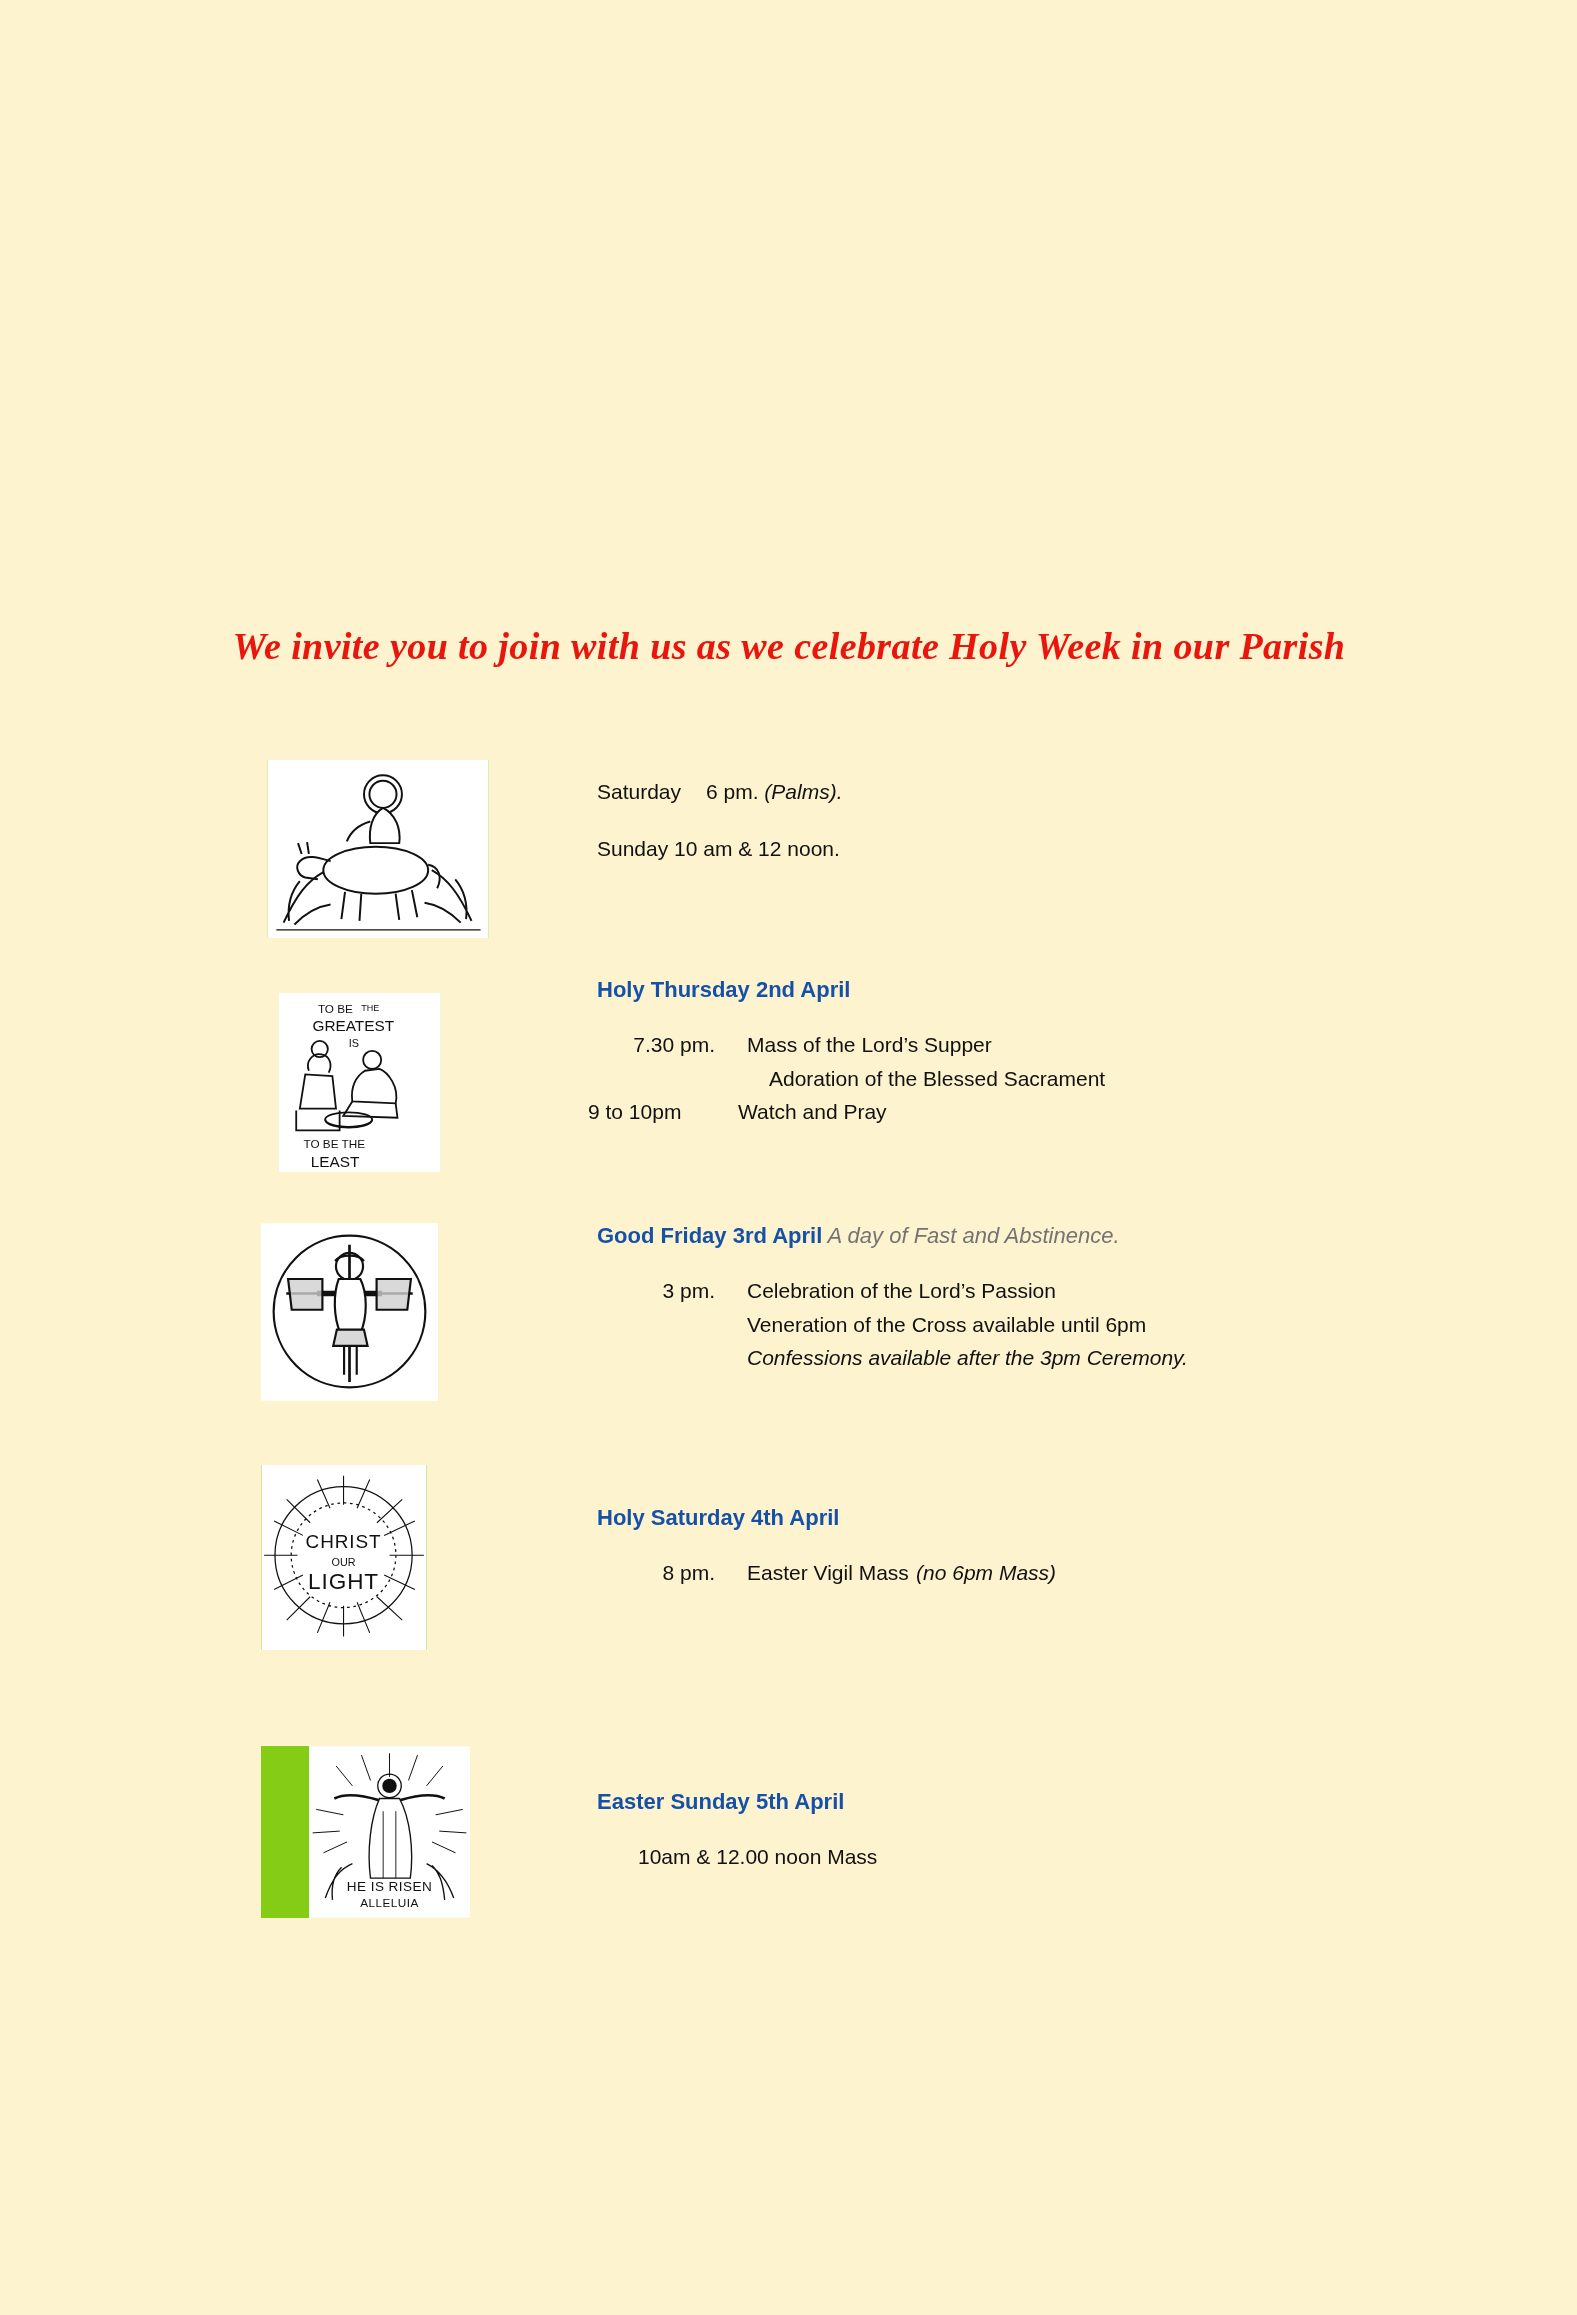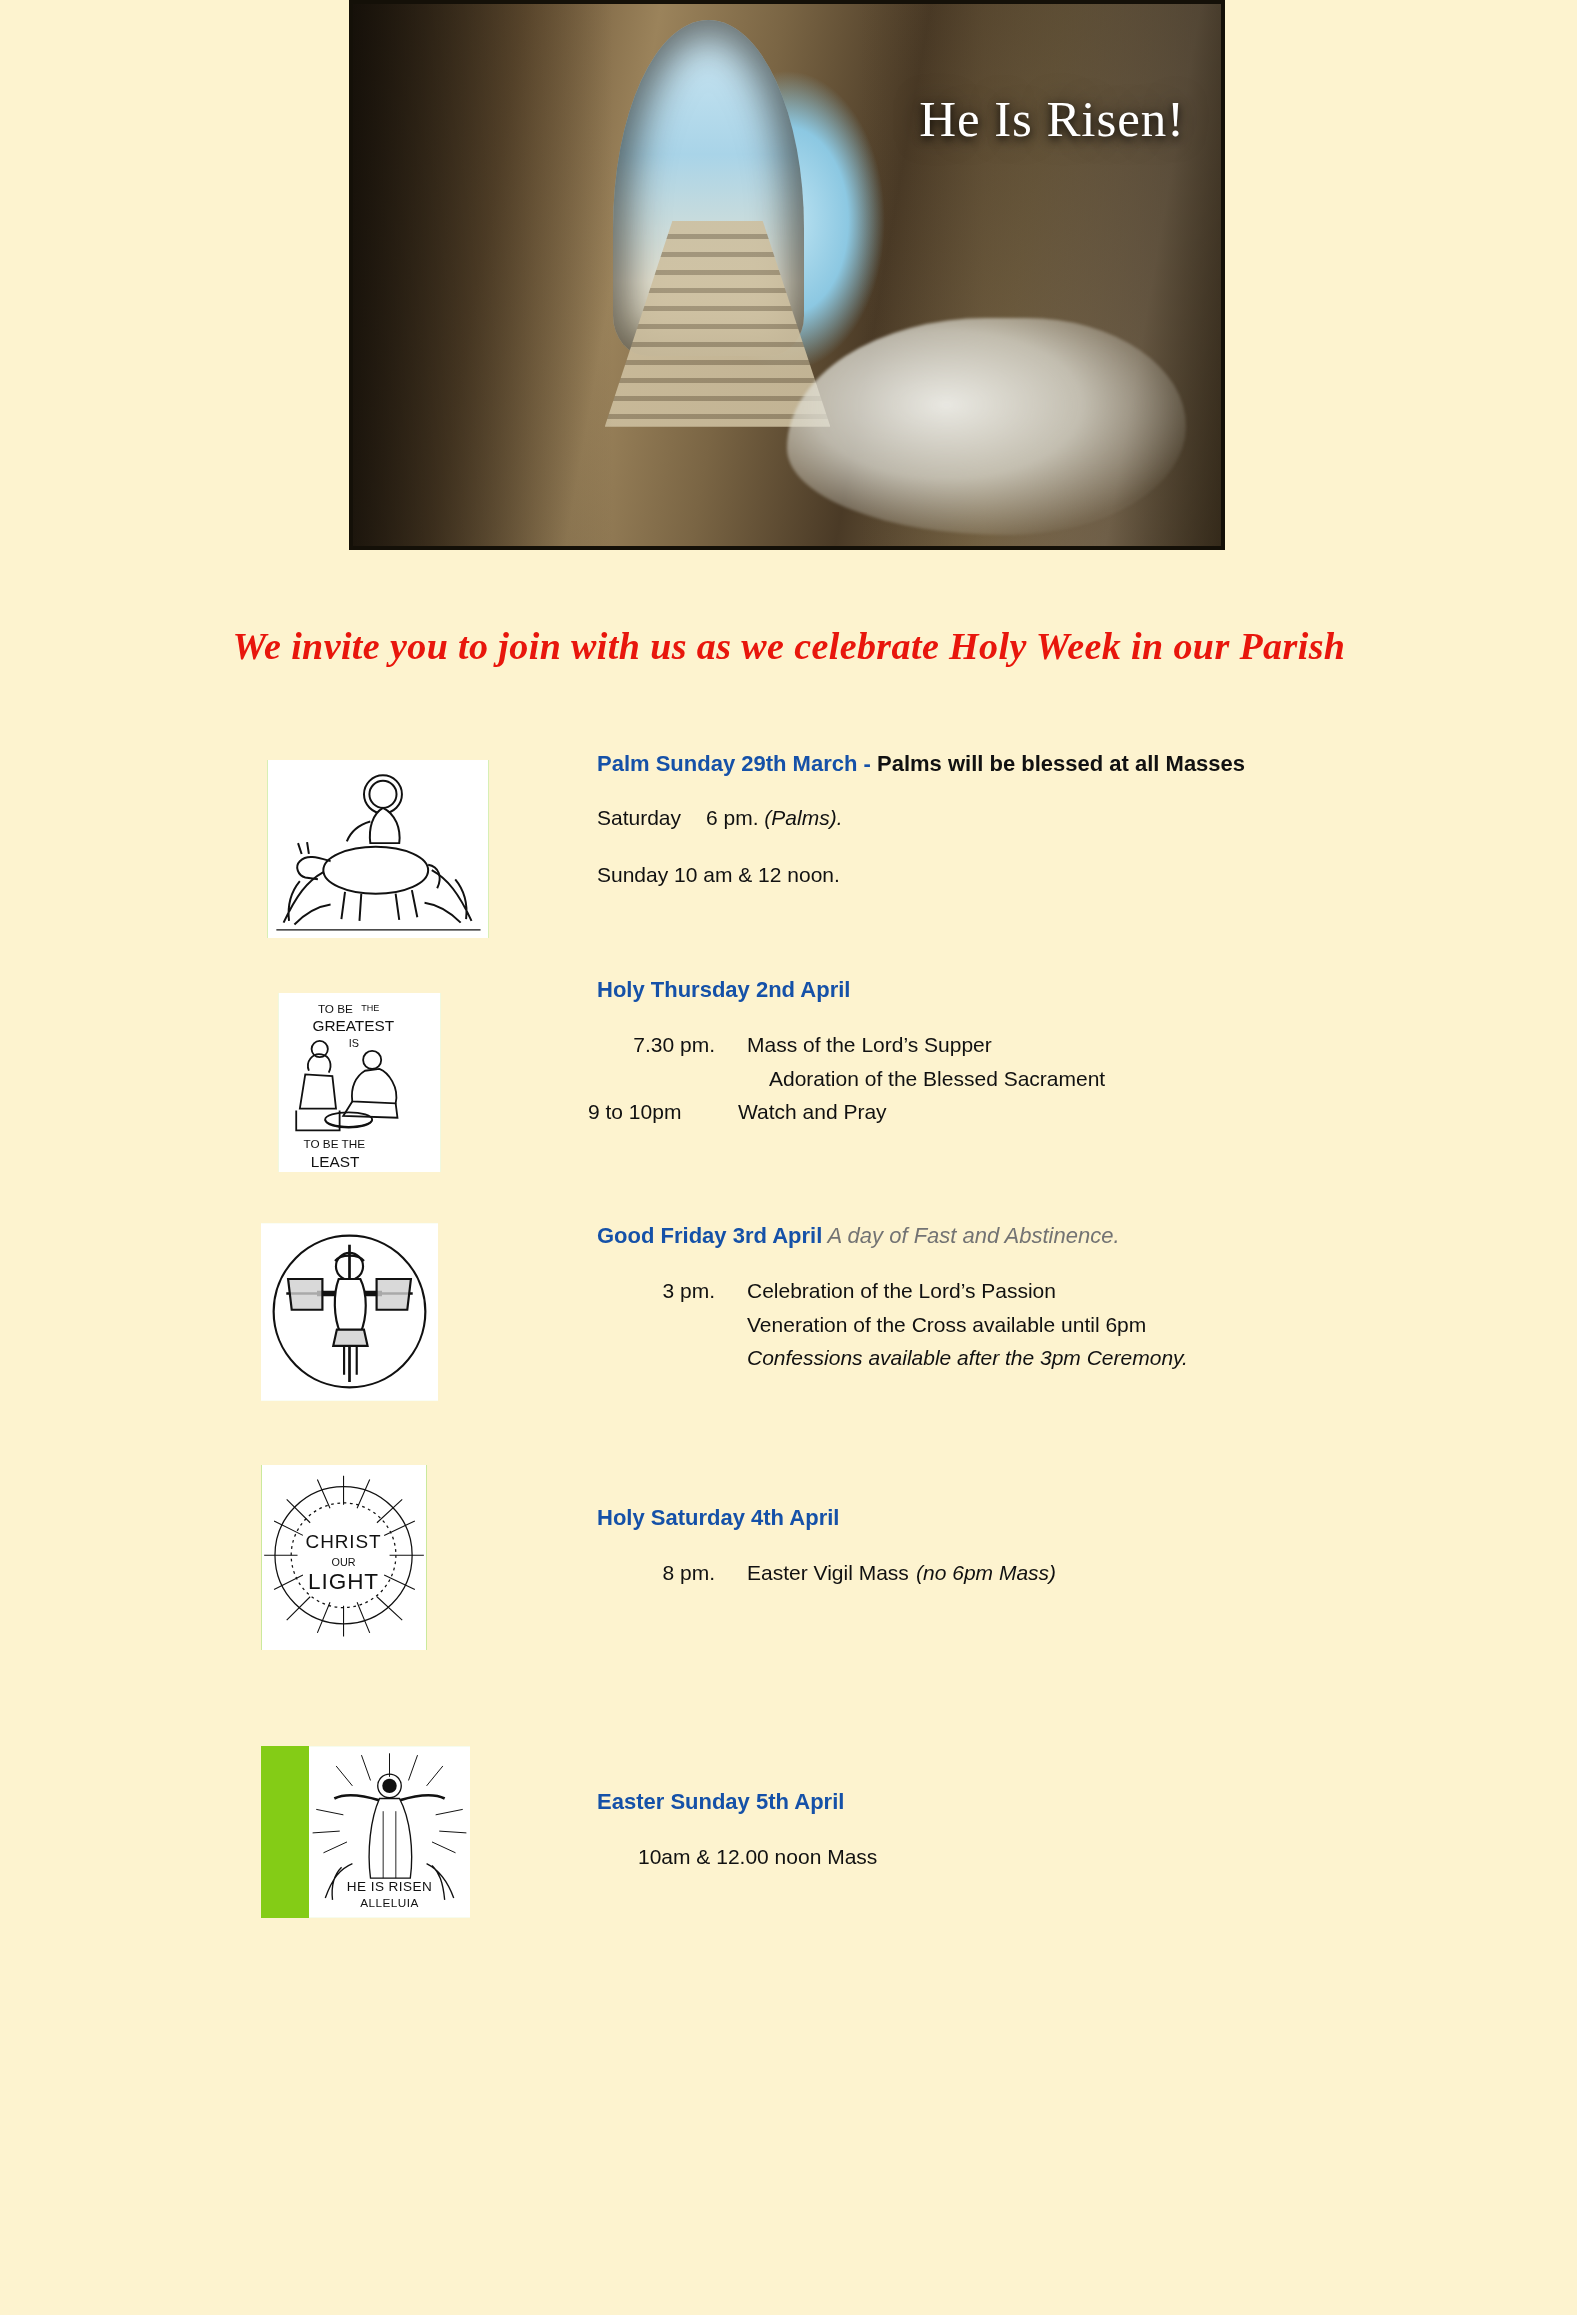--- a/index.html
+++ b/index.html
@@ -169,30 +169,20 @@
     color: #111;
     white-space: nowrap;
     line-height: 1.6;
   }
 </style>
 </head>
 <body>
 
 <div class="page">
 
-  <div class="hero-wrap">
-    <div class="hero">
-      <div class="cave-opening"></div>
-      <div class="steps"></div>
-      <div class="dark-left"></div>
-      <div class="dark-right"></div>
-      <div class="shroud"></div>
-      <div class="hero-title">He Is Risen!</div>
-    </div>
-  </div>
 
   <div class="invite">We invite you to join with us as we celebrate Holy Week in our Parish</div>
 
   <div class="entry" style="top:751px;">
     <div class="thumb" style="left:267px; top:9px; width:222px; height:178px;">
       <svg width="222" height="178" viewBox="0 0 245 197" xmlns="http://www.w3.org/2000/svg">
         <rect width="245" height="197" fill="#ffffff"></rect>
         <g stroke="#111" stroke-width="2.2" fill="none">
 
           <circle cx="128" cy="38" r="15"></circle>
@@ -211,23 +201,20 @@
 
           <path d="M178 116 C190 118 194 130 188 142"></path>
 
           <path d="M18 180 C32 150 44 134 62 124 M24 178 C22 160 26 146 36 134 M30 182 C44 168 56 162 70 160"></path>
           <path d="M226 178 C212 148 200 132 182 122 M220 176 C222 158 218 144 208 132 M214 180 C200 166 188 160 174 158"></path>
           <path d="M10 188 L236 188" stroke-width="1.6"></path>
         </g>
       </svg>
     </div>
     <div class="entry-body">
-      <div class="heading">
-        <span>Palm Sunday 29th March</span><span> -  </span><span class="sub">Palms will be blessed at all Masses</span>
-      </div>
       <div class="line" style="margin-top:23.5px;">
         <span style="display:inline-block;width:109px;">Saturday</span><span>6 pm.</span><span class="ital"> (Palms).</span>
       </div>
       <div class="line" style="margin-top:23.5px;">Sunday 10 am &amp; 12 noon.</div>
     </div>
   </div>
 
   <div class="entry" style="top:977px;">
     <div class="thumb" style="left:278px; top:16.3px; width:163px; height:179px;">
       <svg width="163" height="179" viewBox="0 0 180 198" xmlns="http://www.w3.org/2000/svg">

